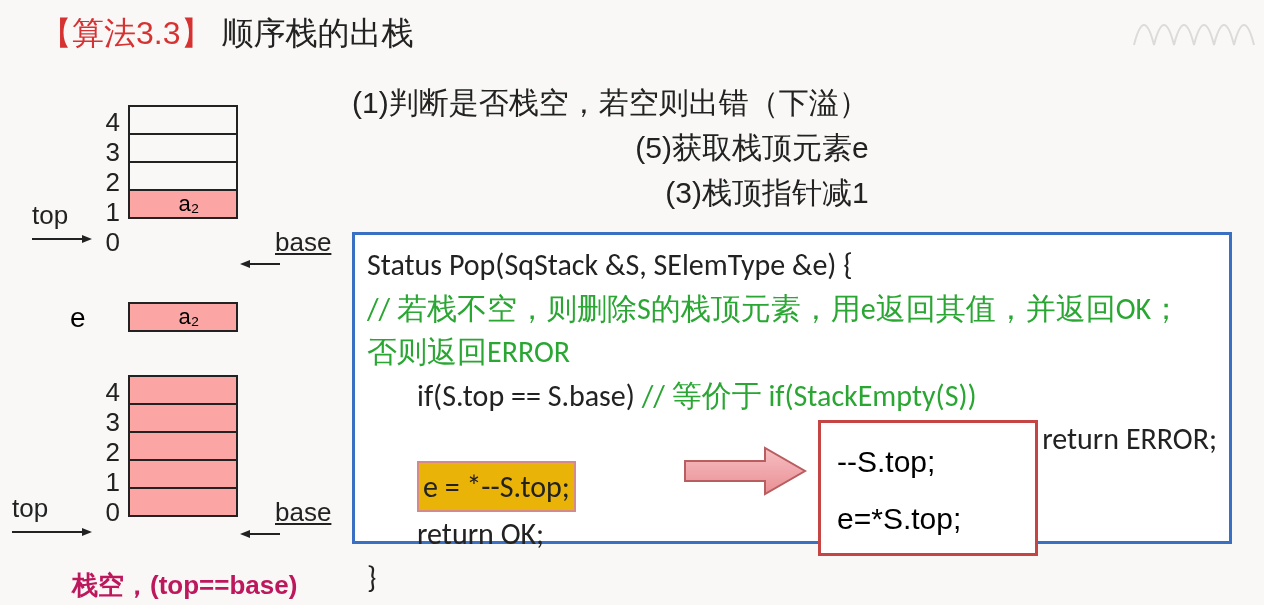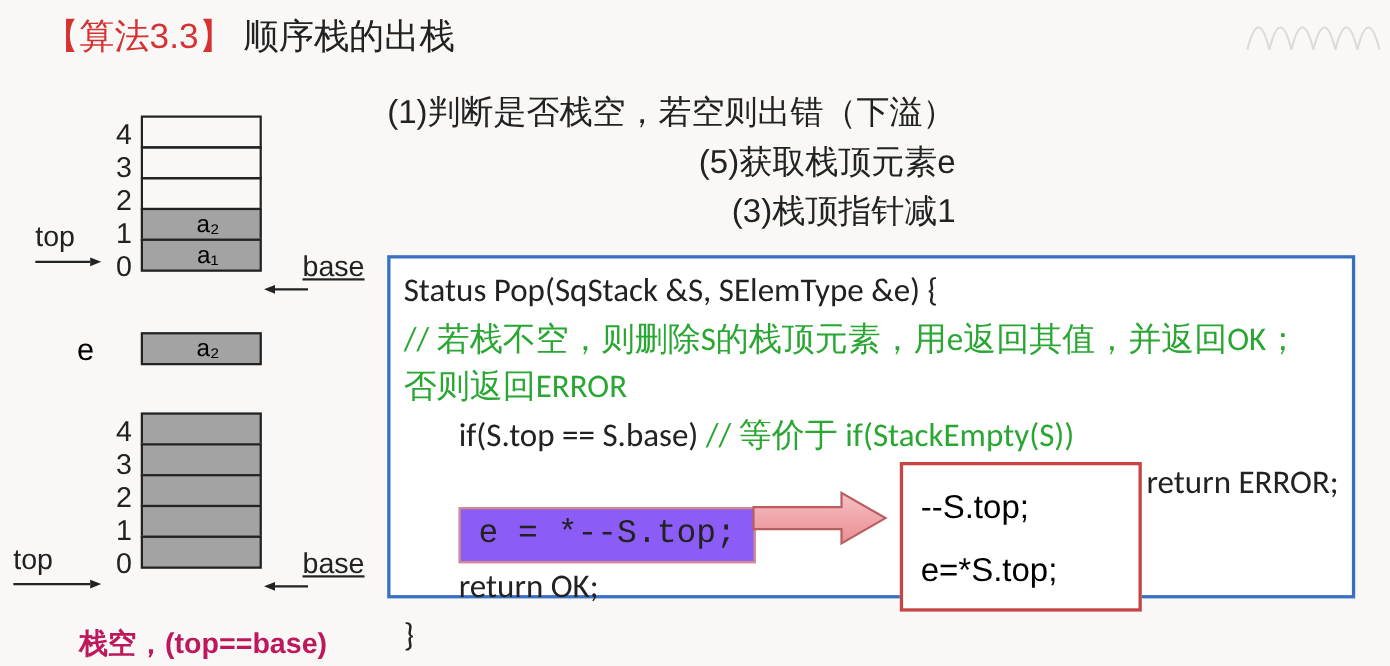--- a/index.html
+++ b/index.html
@@ -56,21 +56,21 @@
   .cell {
     border: 2px solid #222;
     width: 110px;
     height: 30px;
     box-sizing: border-box;
     text-align: center;
     font-size: 22px;
     line-height: 26px;
     margin-bottom: -2px;
   }
-  .cell-grey { background: #a3a3a3; padding-left: 12px; }
+  .cell-grey { background: #fca5a5; padding-left: 12px; }
   .idx {
     position: absolute;
     font-size: 26px;
     color: #222;
     text-align: right;
     width: 20px;
   }
   .label-top {
     position: absolute;
     font-size: 26px;
@@ -104,23 +104,22 @@
     line-height: 1.45;
     font-family: "Calibri", "Arial", sans-serif;
     color: #222;
   }
   .comment-green { color: #2aa633; }
   .code-in { padding-left: 50px; }
   .code-in2 { padding-left: 90px; text-align: right; }
   .hl-box {
     display: inline-block;
     border: 2px solid #d48a8a;
-    background: #8b5cf6;
-    padding: 2px 16px;
-    font-family: Liberation Mono, monospace;
+    background: #eab308;
+    padding: 2px 4px;
   }
 
   
   .pink-arrow {
     position: absolute;
     left: 680px;
     top: 446px;
     width: 130px;
     height: 50px;
   }
@@ -170,21 +169,20 @@
   <div>(5)获取栈顶元素e</div>
   <div>(3)栈顶指针减1</div>
 </div>
 
 <div class="diagram stack1">
   <div style="position:absolute; left:28px; top:0;">
     <div class="cell"></div>
     <div class="cell"></div>
     <div class="cell"></div>
     <div class="cell cell-grey">a₂</div>
-    <div class="cell cell-grey">a₁</div>
   </div>
   <span class="idx" style="left:0; top:2px;">4</span>
   <span class="idx" style="left:0; top:32px;">3</span>
   <span class="idx" style="left:0; top:62px;">2</span>
   <span class="idx" style="left:0; top:92px;">1</span>
   <span class="idx" style="left:0; top:122px;">0</span>
 
   <span class="label-top" style="left:-68px; top:95px;">top</span>
   <div style="position:absolute; left:-68px; top:125px;">
     <svg width="60" height="10">

